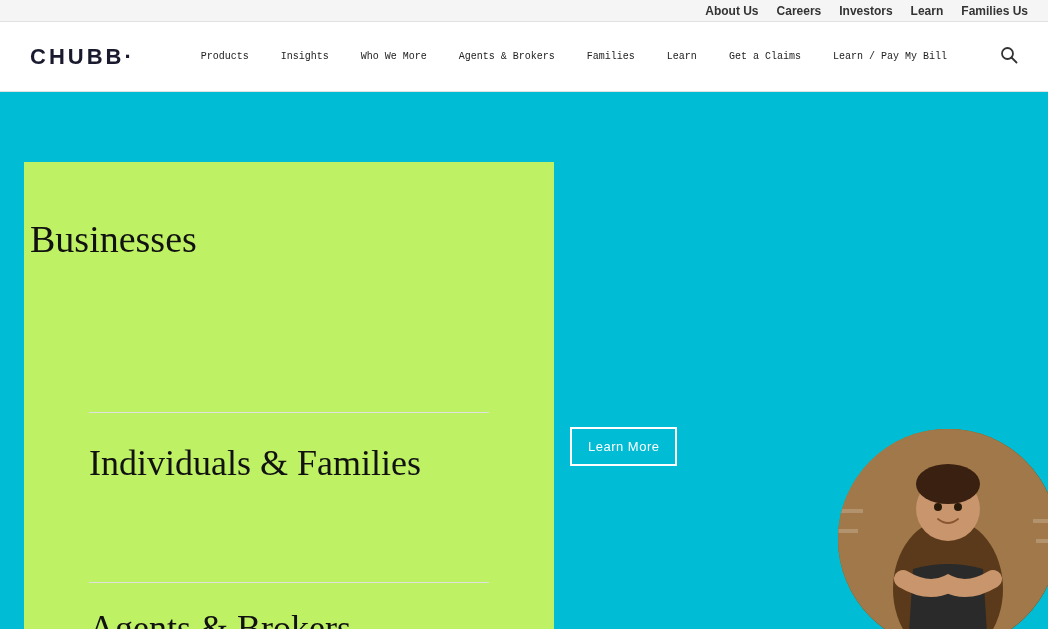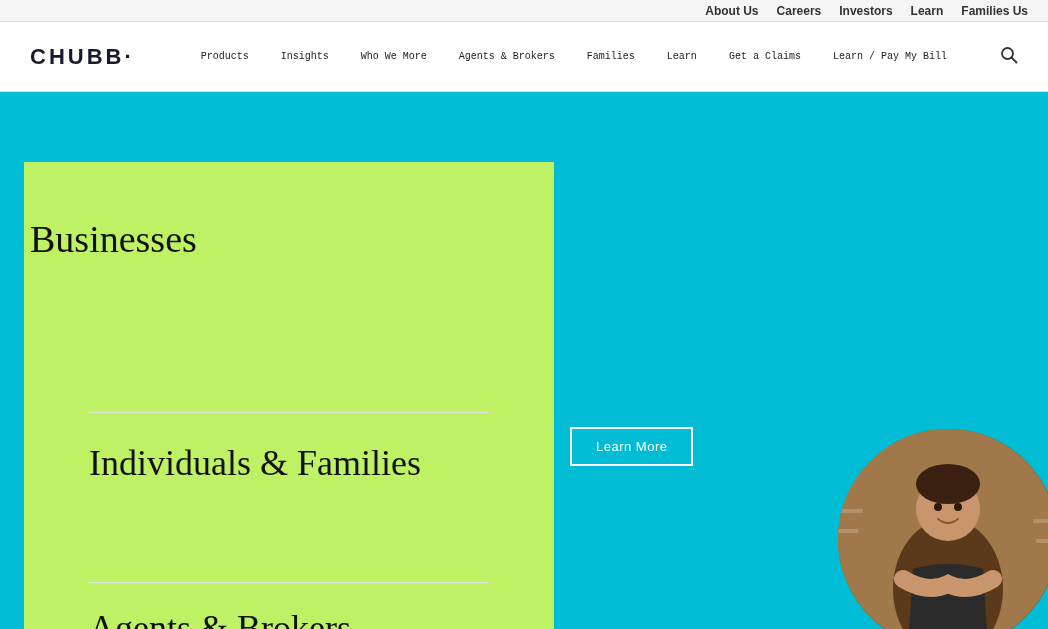--- a/index.html
+++ b/index.html
@@ -141,21 +141,21 @@
     
     .learn-more-btn {
       position: absolute;
       top: 335px;
       left: 570px;
       background: transparent;
       border: 2px solid #fff;
       color: #fff;
       font-family: Arial, sans-serif;
       font-size: 13px;
-      padding: 10px 24px;
+      padding: 10px 16px;
       cursor: pointer;
       letter-spacing: 0.5px;
       z-index: 5;
     }
 
     
     .hero-image-circle {
       position: absolute;
       bottom: -20px;
       right: -10px;

